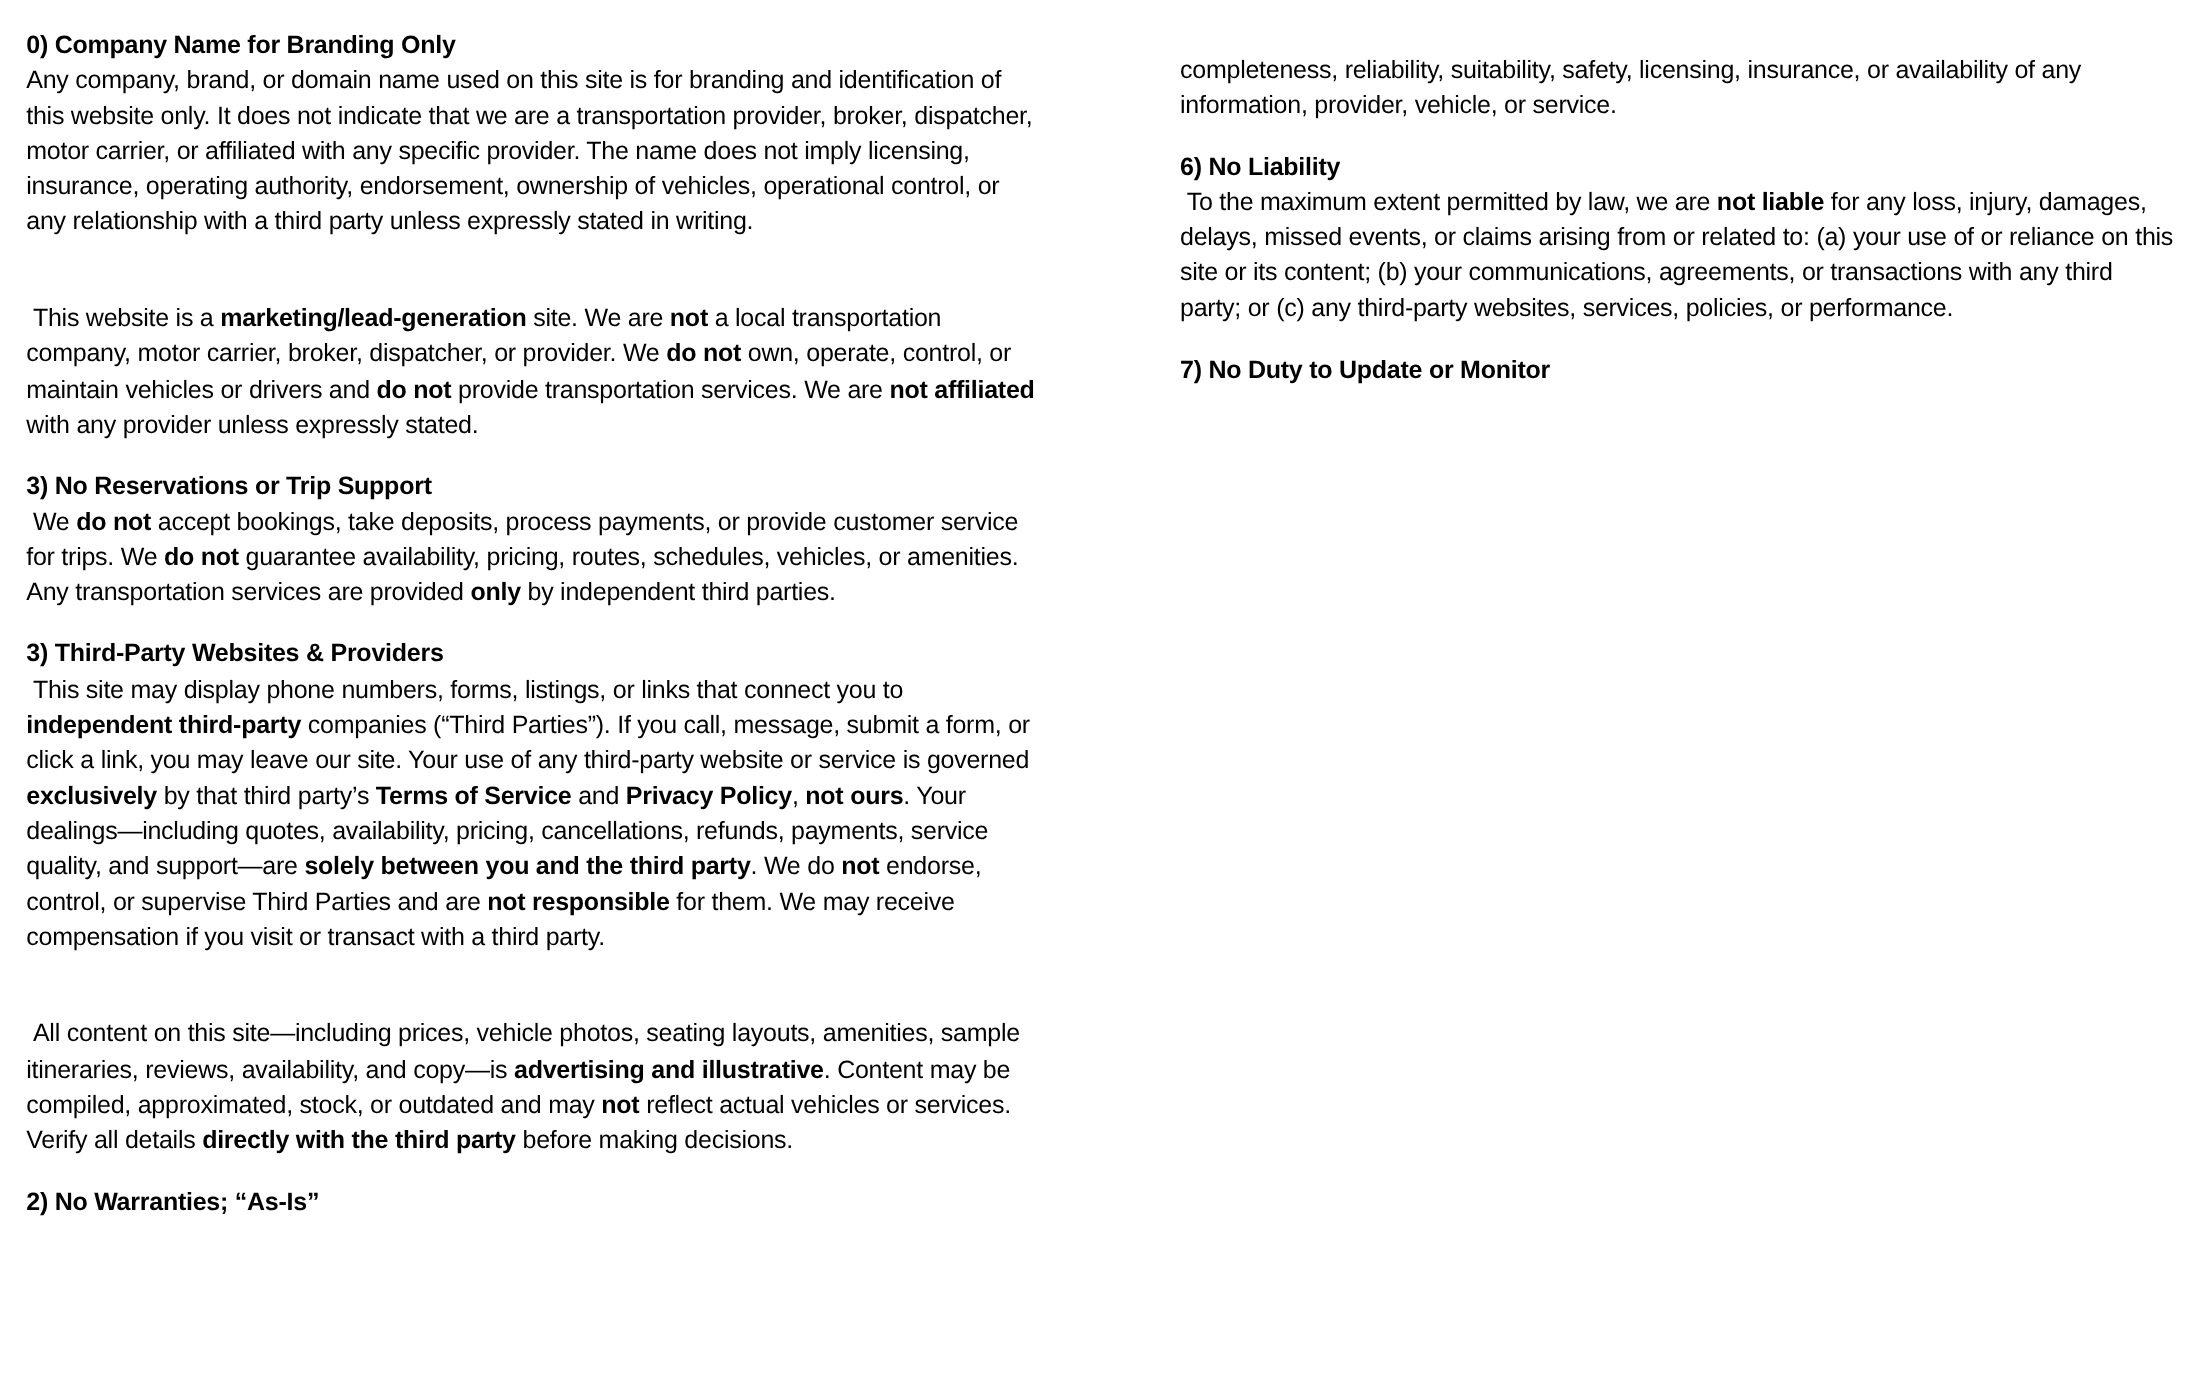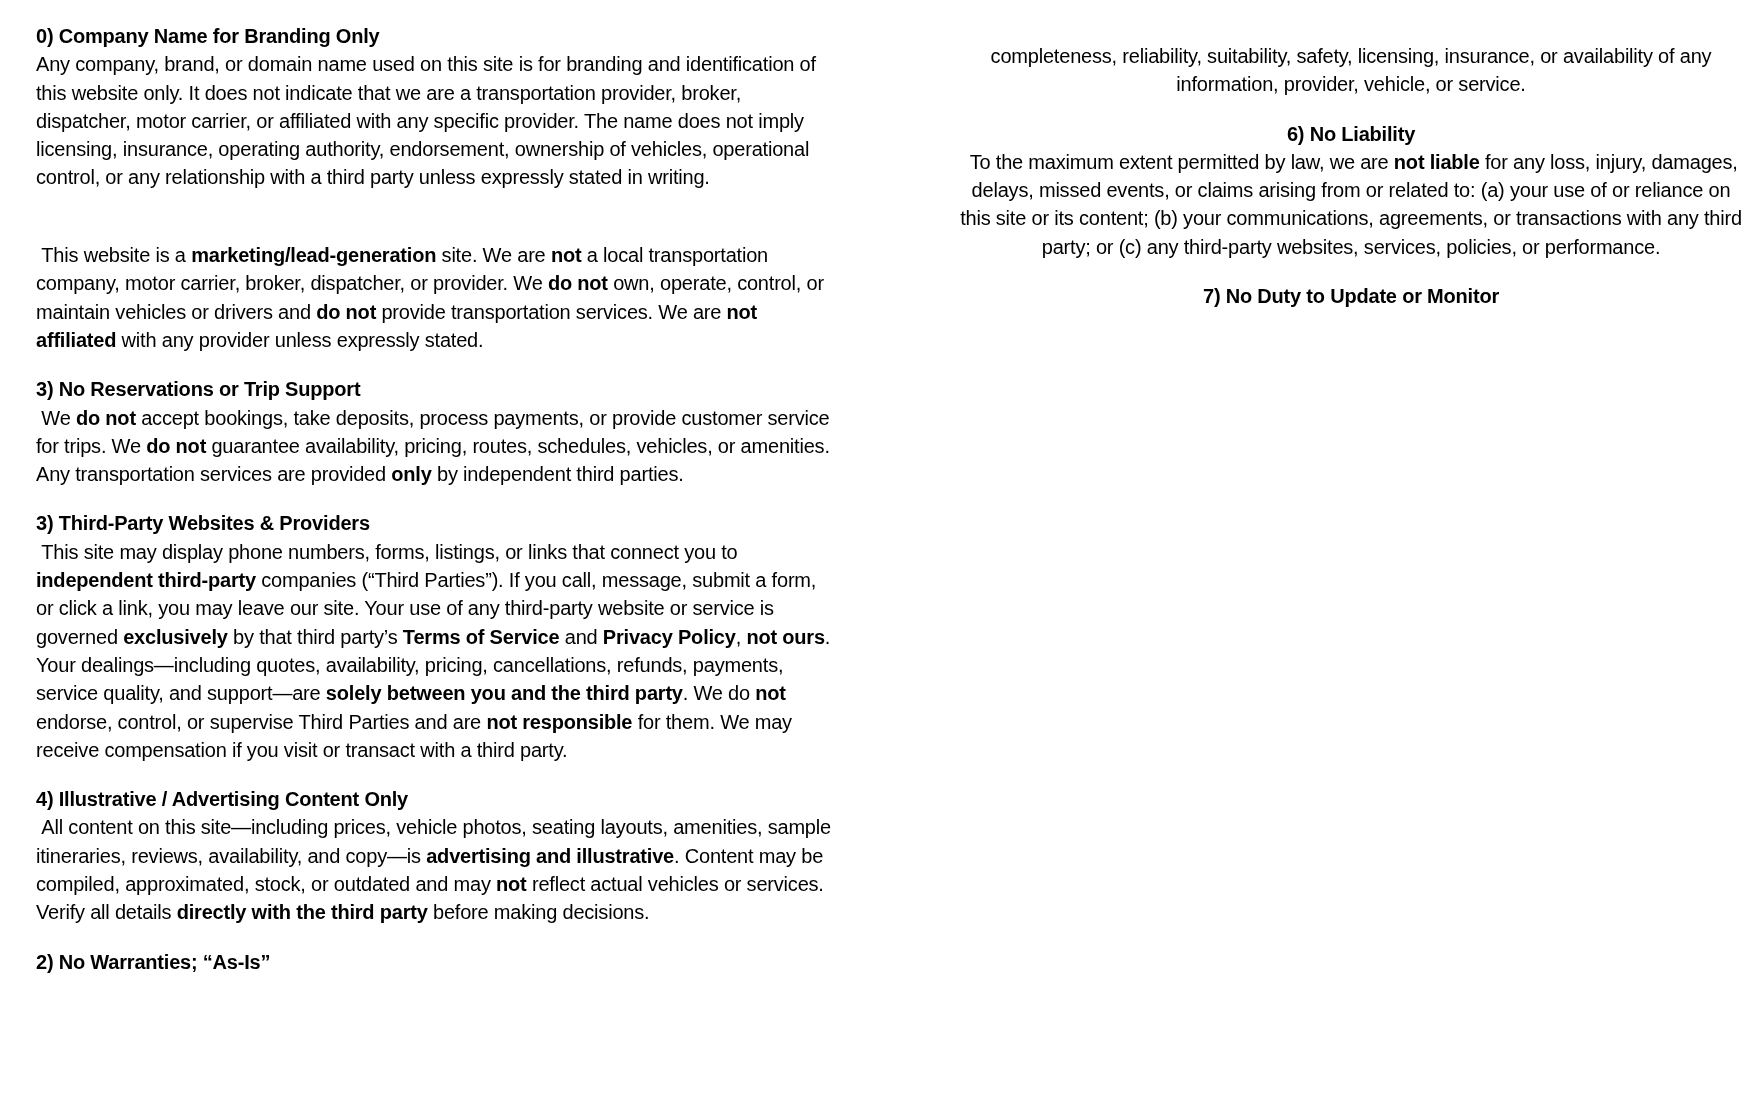--- a/index.html
+++ b/index.html
@@ -18,22 +18,22 @@
     background: #ffffff;
   }
   .col {
     position: absolute;
     font-size: 20px;
     line-height: 28.3px;
     letter-spacing: -0.2px;
     color: #000000;
   }
   .col-left  { left: 20px;  top: 22px; width: 816px; }
-  .col-right { left: 943px; top: 42px; width: 800px; text-align: center; }
-  p.section { margin: 0 0 21px 16px; }
+  .col-right { left: 943px; top: 42px; width: 800px; }
+  p.section { margin: 0 0 21px 1px; }
   p.section:last-child { margin-bottom: 0; }
   .heading { font-weight: 700; }
   strong, b { font-weight: 700; }
 </style>
 </head>
 <body>
 
 <div class="page">
 
   <section class="col col-left">
@@ -47,21 +47,21 @@
     </p>
     <p class="section">
       <strong class="heading">3) No Reservations or Trip Support</strong><br>
       <span class="body">&nbsp;We <strong>do not</strong> accept bookings, take deposits, process payments, or provide customer service for trips. We <strong>do not</strong> guarantee availability, pricing, routes, schedules, vehicles, or amenities. Any transportation services are provided <strong>only</strong> by independent third parties.</span>
     </p>
     <p class="section">
       <strong class="heading">3) Third-Party Websites &amp; Providers</strong><br>
       <span class="body">&nbsp;This site may display phone numbers, forms, listings, or links that connect you to <strong>independent third-party</strong> companies (“Third Parties”). If you call, message, submit a form, or click a link, you may leave our site. Your use of any third-party website or service is governed <strong>exclusively</strong> by that third party’s <strong>Terms of Service</strong> and <strong>Privacy Policy</strong>, <strong>not ours</strong>. Your dealings—including quotes, availability, pricing, cancellations, refunds, payments, service quality, and support—are <strong>solely between you and the third party</strong>. We do <strong>not</strong> endorse, control, or supervise Third Parties and are <strong>not responsible</strong> for them. We may receive compensation if you visit or transact with a third party.</span>
     </p>
     <p class="section">
-      <strong class="heading">4) Illustrative / Advertising Content Only</strong><br>
+      <br>
       <span class="body">&nbsp;All content on this site—including prices, vehicle photos, seating layouts, amenities, sample itineraries, reviews, availability, and copy—is <strong>advertising and illustrative</strong>. Content may be compiled, approximated, stock, or outdated and may <strong>not</strong> reflect actual vehicles or services. Verify all details <strong>directly with the third party</strong> before making decisions.</span>
     </p>
     <p class="section">
       <strong class="heading">2) No Warranties; “As-Is”</strong><br>
     </p>
   </section>
 
   <section class="col col-right">
     <p class="section">
       <span class="body">completeness, reliability, suitability, safety, licensing, insurance, or availability of any information, provider, vehicle, or service.</span>

